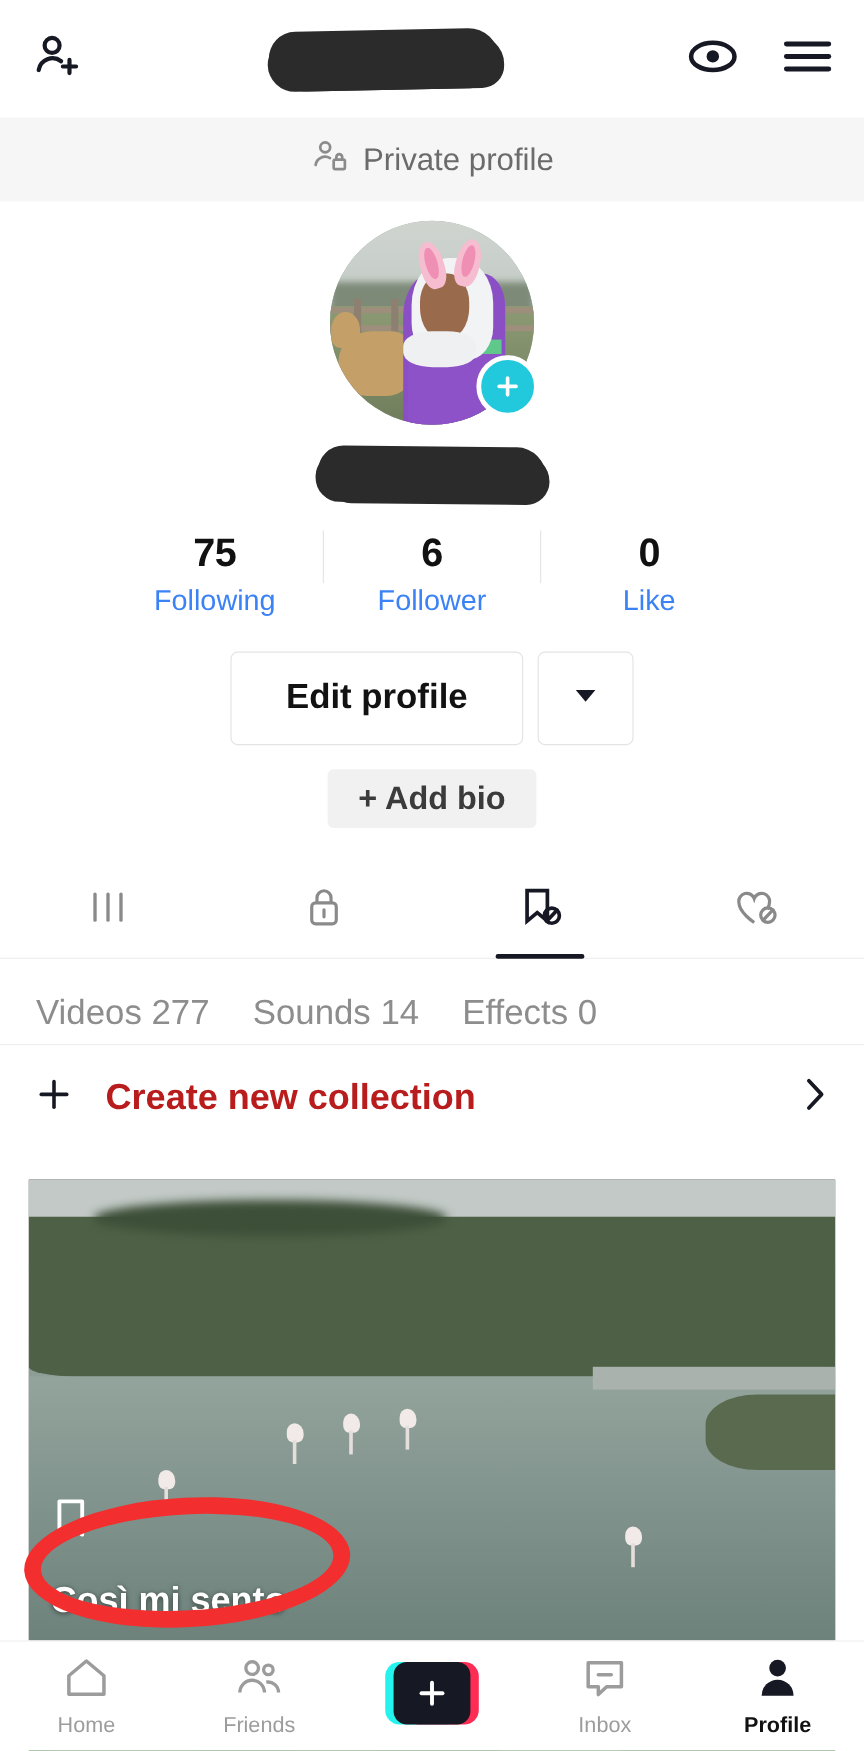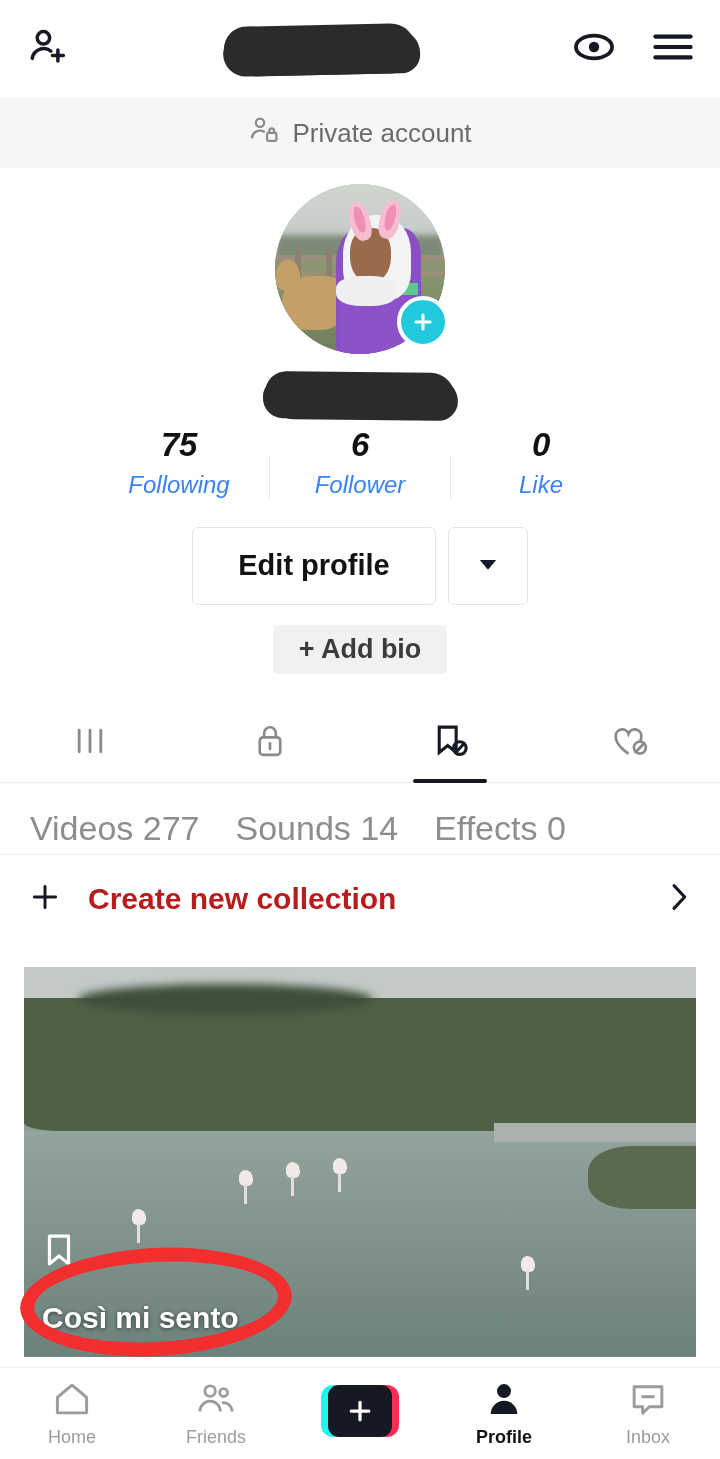--- a/index.html
+++ b/index.html
@@ -86,21 +86,21 @@
   }
   .avatar-add svg { display:block; }
 
   .redact-handle {
     margin-top:18px; width:190px; height:46px; background:#2b2b2b;
     border-radius:26px 30px 26px 28px; transform:rotate(0.6deg);
     box-shadow:5px 4px 0 -2px #2b2b2b, -5px 4px 0 -3px #2b2b2b;
   }
 
   
-  .stats { display:flex; align-items:flex-end; margin-top:8px;font-style:italic; }
+  .stats { display:flex; align-items:flex-start; margin-top:24px; }
   .stat { width:180px; text-align:center; }
   .stat-num { font-size:33px; font-weight:bold; color:#111; line-height:1.18; letter-spacing:-.4px; }
   .stat-label { font-size:24px; color:#3b82f6; margin-top:6px; }
   .stat-div { width:1px; height:44px; background:#e6e6e6; }
 
   
   .actions { display:flex; gap:12px; margin-top:28px; }
   .btn-edit {
     width:244px; height:78px; border:1.5px solid #e4e4e4; border-radius:6px;
     background:#fff; display:flex; align-items:center; justify-content:center;
@@ -127,21 +127,21 @@
   .icon-tab .underline {
     position:absolute; bottom:-1px; left:50%; transform:translateX(-50%);
     width:74px; height:4px; background:#161823; border-radius:2px;
   }
 
   
   .sub-tabs {
     display:flex; align-items:center; height:72px;
     padding:0 30px; gap:36px; border-bottom:1px solid #efefef;
   }
-  .sub-tab { font-size:34px; color:#8d8d8d; white-space:nowrap;margin-top:20px; }
+  .sub-tab { font-size:29px; color:#8d8d8d; white-space:nowrap;margin-top:20px; }
   .sub-tab.active { color:#121212; font-weight:bold; }
 
   
   .create-row {
     height:88px; display:flex; align-items:center;
     padding:0 28px; gap:26px;
   }
   .create-label { flex:1; font-size:30px; font-weight:bold; color:#b91c1c; }
 
   
@@ -282,21 +282,21 @@
 
   <div class="private-banner">
     <span>
       <svg width="32" height="32" viewBox="0 0 24 24" fill="none" stroke="#8b8b8b" stroke-width="1.7" stroke-linecap="round">
         <circle cx="9" cy="6.6" r="3.1"></circle>
         <path d="M3 17.6a6 6 0 0 1 9-4.3"></path>
         <rect x="14.3" y="14.2" width="7" height="6" rx="1"></rect>
         <path d="M16 14.2v-1.6a1.8 1.8 0 0 1 3.6 0v1.6"></path>
       </svg>
     </span>
-    <span>Private account</span>
+    <span>Private profile</span>
   </div>
 
   <div class="profile">
 
     <div class="avatar-wrap">
       <div class="avatar">
         <div class="av-sky"></div>
         <div class="av-hill"></div>
         <div class="av-grass"></div>
         <div class="av-fence">
@@ -507,34 +507,34 @@
         <span class="core">
           <svg width="30" height="30" viewBox="0 0 24 24" stroke="#fff" stroke-width="2.6" stroke-linecap="round">
             <line x1="12" y1="5" x2="12" y2="19"></line>
             <line x1="5" y1="12" x2="19" y2="12"></line>
           </svg>
         </span>
       </div>
       <div class="nav-label"></div>
     </div>
 
+    <div class="nav-item">
+      <span>
+        <svg width="40" height="38" viewBox="0 0 26 24" fill="none" stroke="#9c9c9c" stroke-width="1.9" stroke-linejoin="round">
+          <path d="M4 4h18v13h-8l-4.5 4.2V17H4z"></path>
+          <line x1="9.5" y1="10.5" x2="16.5" y2="10.5" stroke-linecap="round"></line>
+        </svg>
+      </span>
+      <div class="nav-label">Inbox</div>
+    </div>
+
     <div class="nav-item active">
       <span>
         <svg width="38" height="38" viewBox="0 0 24 24" fill="#161823">
           <circle cx="12" cy="7" r="4.4"></circle>
           <path d="M3.6 21.5a8.4 8.4 0 0 1 16.8 0z"></path>
         </svg>
       </span>
       <div class="nav-label">Profile</div>
     </div>
-
-    <div class="nav-item">
-      <span>
-        <svg width="40" height="38" viewBox="0 0 26 24" fill="none" stroke="#9c9c9c" stroke-width="1.9" stroke-linejoin="round">
-          <path d="M4 4h18v13h-8l-4.5 4.2V17H4z"></path>
-          <line x1="9.5" y1="10.5" x2="16.5" y2="10.5" stroke-linecap="round"></line>
-        </svg>
-      </span>
-      <div class="nav-label">Inbox</div>
-    </div>
   </div>
 
 </div>
 
 </body></html>

